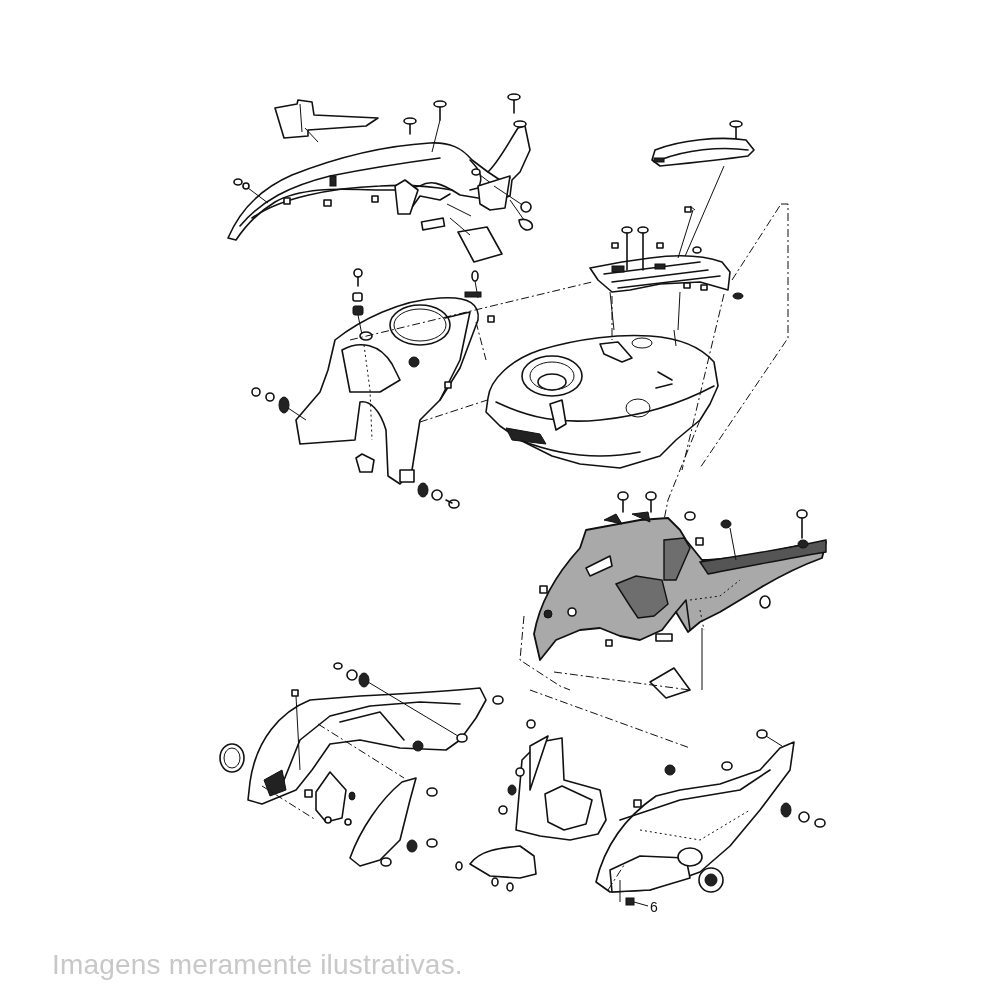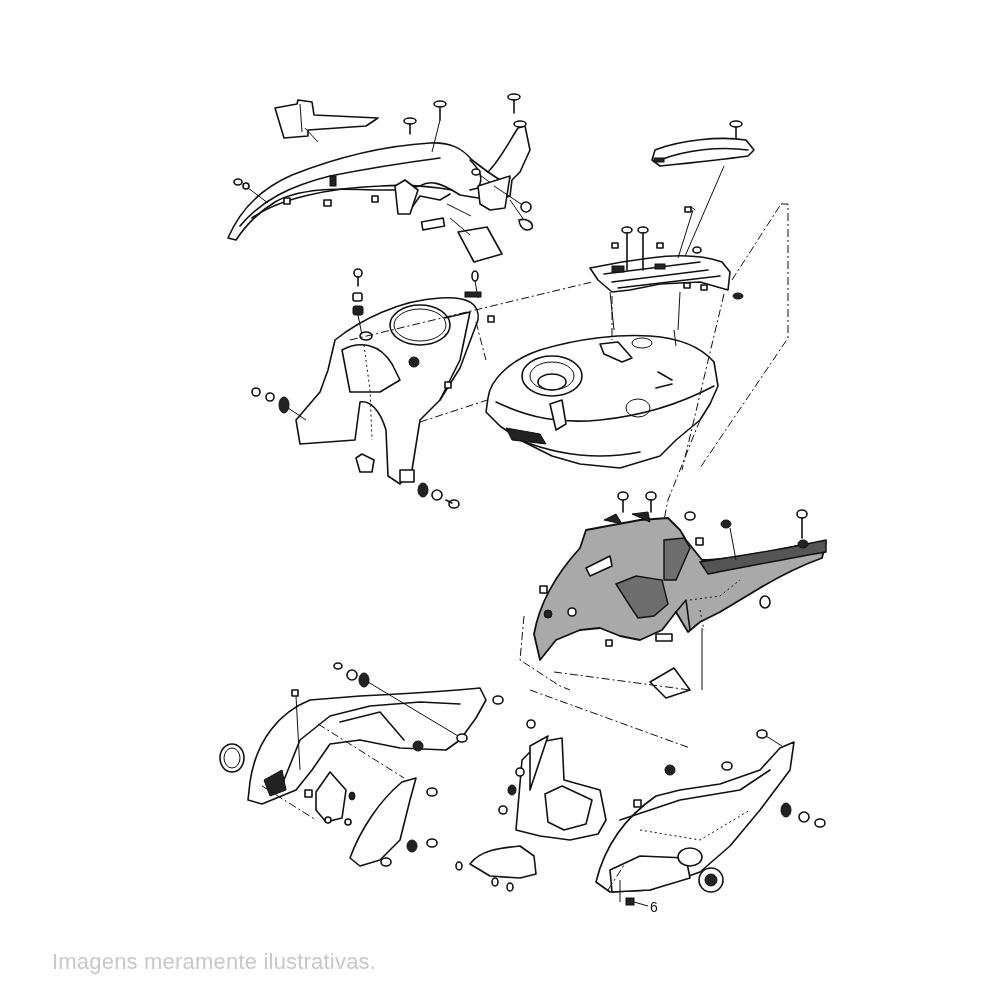--- a/index.html
+++ b/index.html
@@ -5,21 +5,21 @@
   html, body { margin:0; padding:0; background:#ffffff; }
   body { width:1000px; height:1000px; position:relative; overflow:hidden; font-family:"Liberation Sans", sans-serif; }
   #diagram { position:absolute; left:0; top:0; width:1000px; height:1000px; }
   .ln { fill:none; stroke:#111; stroke-width:1.6; stroke-linejoin:round; stroke-linecap:round; }
   .thin { fill:none; stroke:#111; stroke-width:1; }
   .dash { fill:none; stroke:#111; stroke-width:1; stroke-dasharray:8 3 2 3; }
   .dot { fill:none; stroke:#111; stroke-width:1; stroke-dasharray:2 3; }
   .wf { fill:#fff; stroke:#111; stroke-width:1.6; stroke-linejoin:round; }
   .blk { fill:#222; stroke:#111; stroke-width:1; }
   .hl { stroke:#111; stroke-width:1.8; stroke-linejoin:round; }
-  #caption { position:absolute; left:52px; top:949px; font-size:22px; color:#c8c8c8; letter-spacing:0.2px; }
+  #caption { position:absolute; left:52px; top:949px; font-size:28px; color:#c8c8c8; letter-spacing:0.2px; }
   .callout { font-size:14px; fill:#111; font-family:"Liberation Sans", sans-serif; }
 </style>
 </head>
 <body>
 
 <svg id="diagram" viewBox="0 0 1000 1000" xmlns="http://www.w3.org/2000/svg">
 
   <g>
 
     <path class="wf" d="M275 108 L297 104 L298 100 L312 102 L314 115 L378 118 L366 126 L308 130 L308 136 L284 138 Z"></path>

